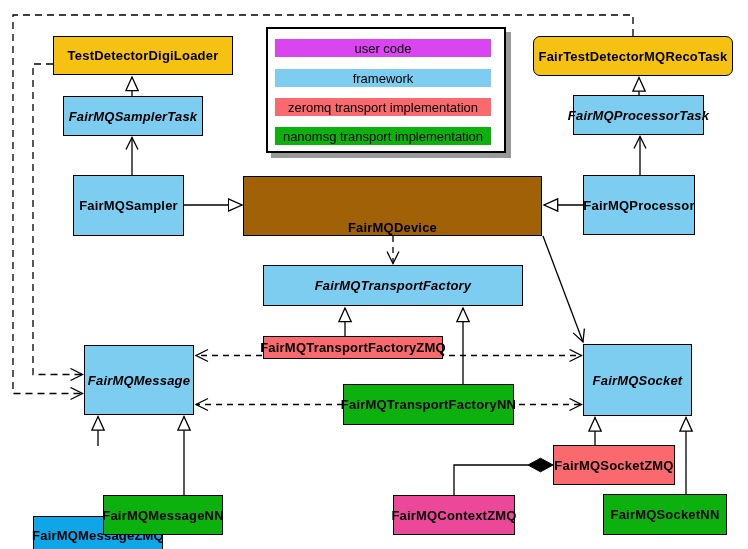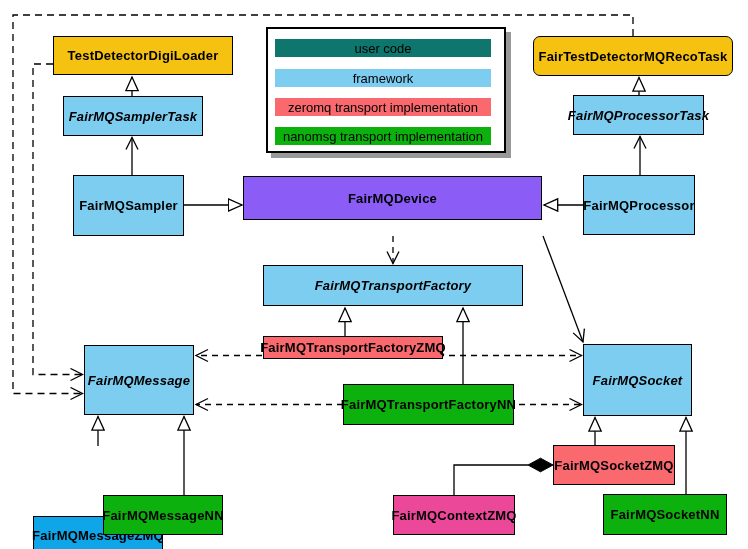--- a/index.html
+++ b/index.html
@@ -85,21 +85,21 @@
   </div>
   <div class="node abstract" style="left: 63px; top: 96px; width: 140px; height: 40px; background-color: rgb(125, 205, 241); justify-content: center;">
     <span>FairMQSamplerTask</span>
   </div>
   <div class="node abstract" style="left: 573px; top: 95px; width: 131px; height: 40px; background-color: rgb(125, 205, 241);">
     <span>FairMQProcessorTask</span>
   </div>
   <div class="node" style="left: 73px; top: 175px; width: 111px; height: 61px; background-color: rgb(125, 205, 241);">
     <span>FairMQSampler</span>
   </div>
-  <div class="node" style="left: 243px; top: 176px; width: 299px; height: 44px; background-color: #8b5cf6;">
+  <div class="node" style="left: 243px; top: 176px; width: 299px; height: 60px; background-color: #a16207; align-items: flex-end;">
     <span>FairMQDevice</span>
   </div>
   <div class="node" style="left: 583px; top: 175px; width: 112px; height: 60px; background-color: rgb(125, 205, 241);">
     <span>FairMQProcessor</span>
   </div>
   <div class="node abstract" style="left: 263px; top: 265px; width: 260px; height: 41px; background-color: rgb(125, 205, 241);">
     <span>FairMQTransportFactory</span>
   </div>
   <div class="node" style="left: 263px; top: 336px; width: 180px; height: 23px; background-color: rgb(249, 105, 110);">
     <span>FairMQTransportFactoryZMQ</span>
@@ -123,21 +123,21 @@
     <span>FairMQSocketZMQ</span>
   </div>
   <div class="node" style="left: 393px; top: 495px; width: 122px; height: 40px; background-color: #ec4899;">
     <span>FairMQContextZMQ</span>
   </div>
   <div class="node" style="left: 603px; top: 494px; width: 124px; height: 41px; background-color: rgb(13, 177, 13);">
     <span>FairMQSocketNN</span>
   </div>
 
   <div id="legend" style="background-color: rgb(255, 255, 255);">
-    <div class="legend-bar" style="top: 10px; background-color: #0f766e;">
+    <div class="legend-bar" style="top: 10px; background-color: #d946ef;">
       <span>user code</span>
     </div>
     <div class="legend-bar" style="top: 40px; background-color: rgb(125, 205, 241); justify-content: center;">
       <span>framework</span>
     </div>
     <div class="legend-bar" style="top: 69px; background-color: rgb(249, 105, 110);">
       <span>zeromq transport implementation</span>
     </div>
     <div class="legend-bar" style="top: 98px; background-color: rgb(13, 177, 13);">
       <span>nanomsg transport implementation</span>

